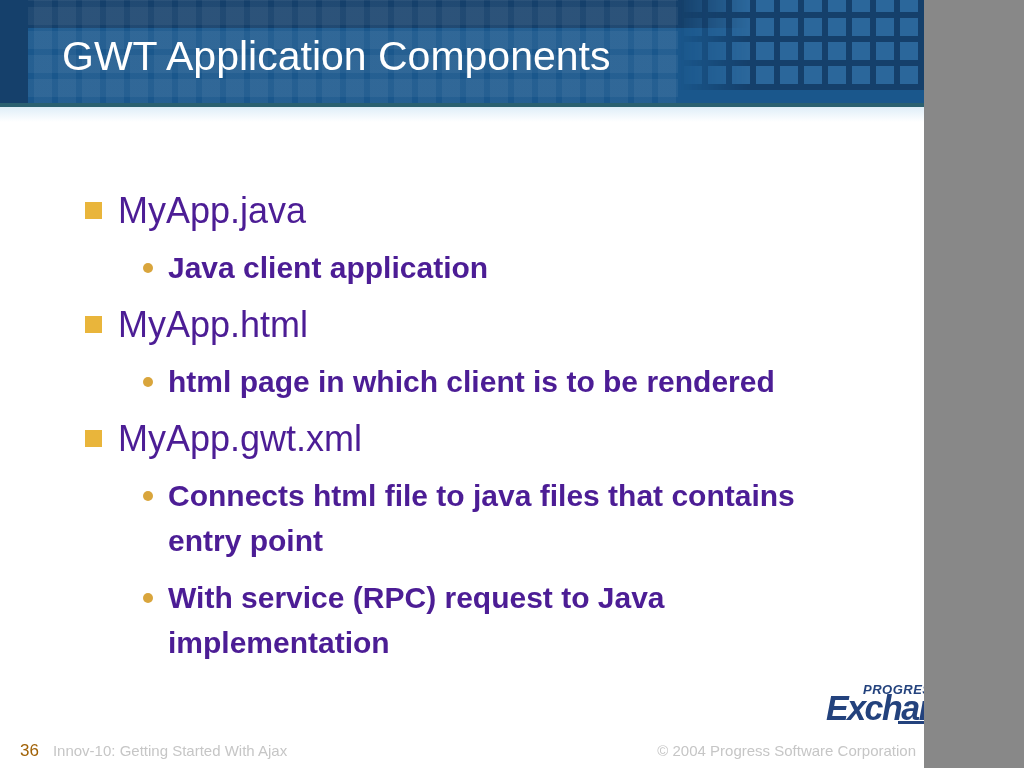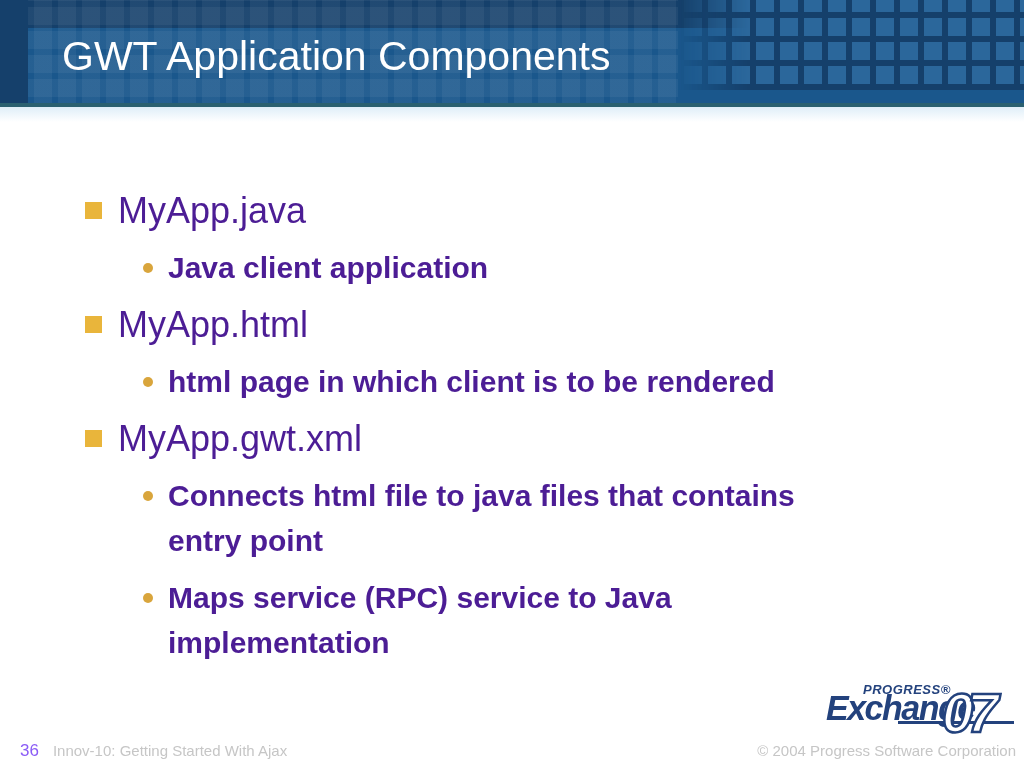--- a/index.html
+++ b/index.html
@@ -1,17 +1,17 @@
 <!DOCTYPE html>
 <html><head>
 <meta charset="utf-8">
 <style>
   html,body { margin:0; padding:0; background:#888; }
   .slide {
-    position:relative; width:1024px; height:768px;
+    position:relative; width:924px; height:768px;
     background:#ffffff; overflow:hidden;
     font-family:"Liberation Sans", sans-serif;
   }
 
   
   .header {
     position:absolute; top:0; left:0; width:1024px; height:103px;
     background:#1A578C;
     border-bottom:4px solid #2A6070;
   }
@@ -58,21 +58,21 @@
   .bullet-dot {
     position:absolute; left:58px; top:18px; width:10px; height:10px;
     border-radius:50%; background:#D9A53C;
   }
 
   
   .footer-left {
     position:absolute; left:20px; bottom:7px;
     font-size:15px; color:#C6C6C6; white-space:nowrap;
   }
-  .footer-left .page-num { font-size:17px; color:#8b5cf6; margin-right:14px; }
+  .footer-left .page-num { font-size:17px; color:#a16207; margin-right:14px; }
   .copyright {
     position:absolute; right:8px; top:742px;
     font-size:15px; color:#C6C6C6; white-space:nowrap;
   }
 
   
   .logo { position:absolute; left:826px; top:682px; width:198px; height:72px; }
   .logo .progress {
     position:absolute; left:37px; top:0;
     font-size:13px; font-weight:bold; font-style:italic;
@@ -138,21 +138,21 @@
     </div>
 
     <div class="item l2">
       <span class="bullet-dot"></span>
       <span class="item-text">Connects html file to java files that contains
 entry point</span>
     </div>
 
     <div class="item l2">
       <span class="bullet-dot"></span>
-      <span class="item-text">Maps service (RPC) service to Java
+      <span class="item-text">With service (RPC) request to Java
 implementation</span>
     </div>
 
   </div>
 
   <div class="footer-left">
     <span class="page-num">36</span><span>Innov-10: Getting Started With Ajax</span>
   </div>
 
   <div class="logo">

